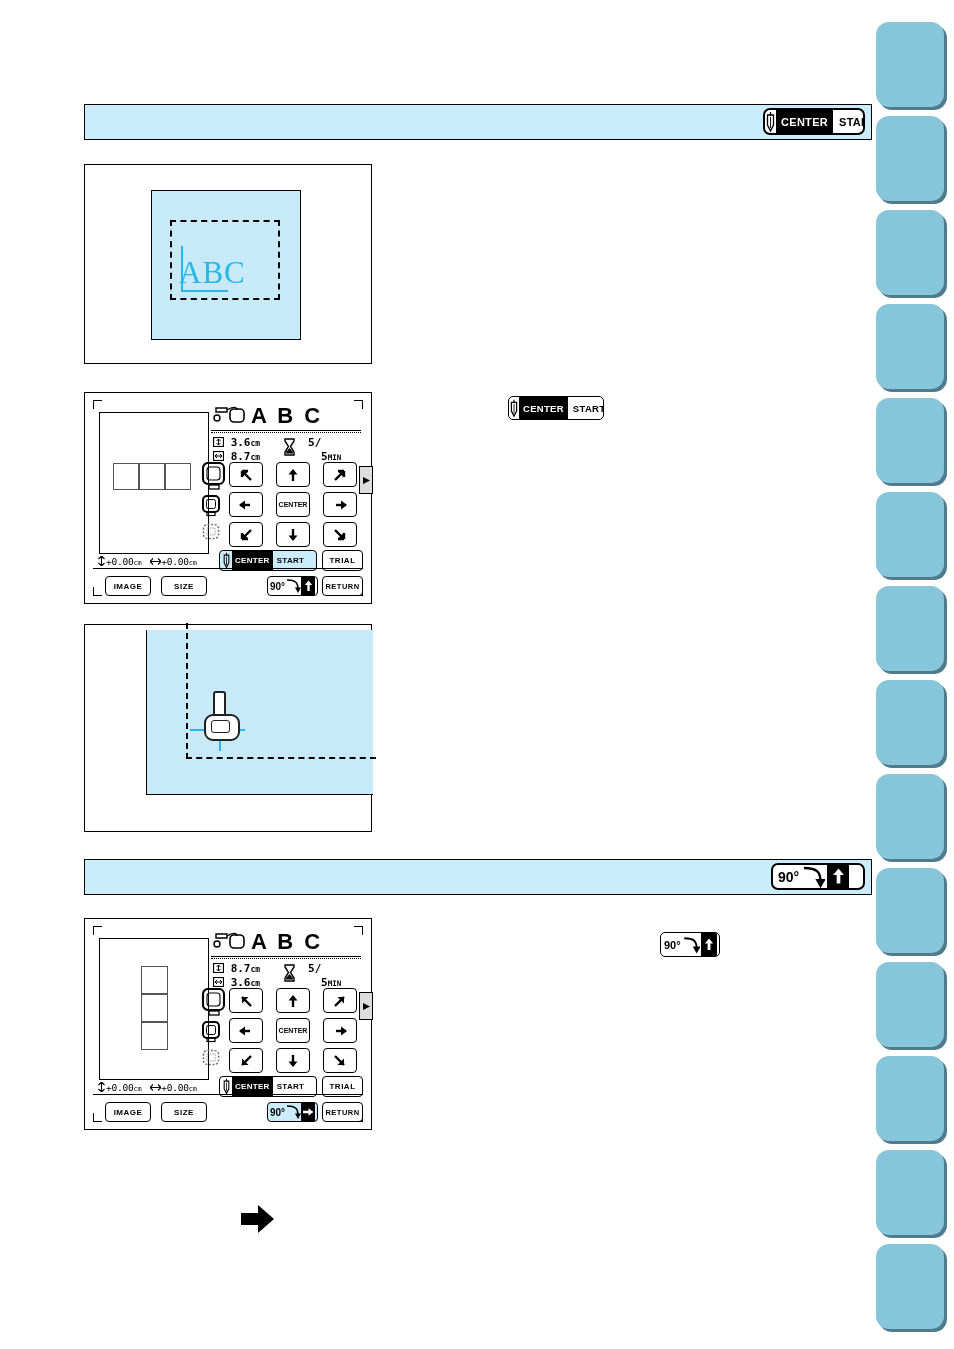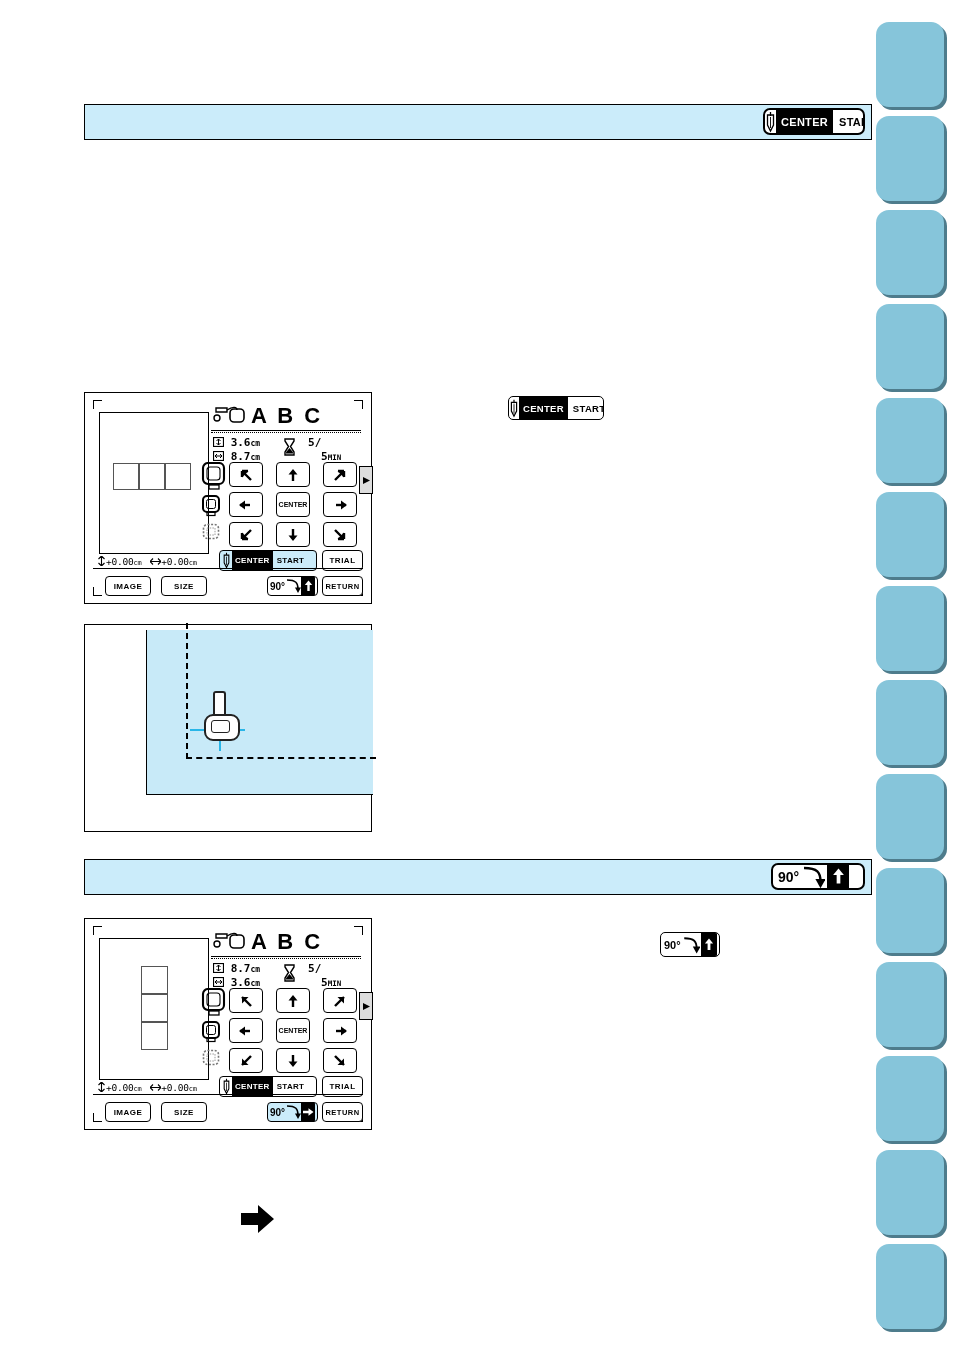--- a/index.html
+++ b/index.html
@@ -133,20 +133,27 @@
         <svg width="11" height="22" viewBox="0 0 11 22">
           <path d="M5.5 1 L5.5 5 M2.5 4 L2.5 14 L5.5 20 L8.5 14 L8.5 4 Z" fill="none" stroke="#000" stroke-width="1.3"></path>
           <line x1="5.5" y1="6" x2="5.5" y2="17" stroke="#000" stroke-width="0.9"></line>
         </svg>
       </span>
       <span class="cs-center" style="height:100%;display:flex;align-items:center;font-size:11px;padding:0 5px;">CENTER</span>
       <span class="cs-start" style="height:100%;display:flex;align-items:center;font-size:11px;padding:0 6px;">START</span>
     </div>
   </div>
 
+  <div class="figbox" style="top:164px;width:288px;height:200px;">
+    <div class="fabric" style="left:66px;top:25px;width:150px;height:150px;"></div>
+    <div class="dashframe" style="left:85px;top:55px;width:110px;height:80px;"></div>
+    <div class="cross-v" style="left:96px;top:81px;height:45px;"></div>
+    <div class="cross-h" style="left:96px;top:125px;width:47px;"></div>
+    <div class="abcart" style="left:94px;top:92px;">ABC</div>
+  </div>
 
   <div class="lcd" style="top:392px">
     <div class="lcd-inner">
       <div class="bracket brk-tl"></div>
       <div class="bracket brk-tr"></div>
       <div class="bracket brk-bl"></div>
       <div class="bracket brk-br"></div>
 
       <div class="preview">
         <div class="pvcell" style="left:13px;top:50px;width:26px;height:27px;"></div>

